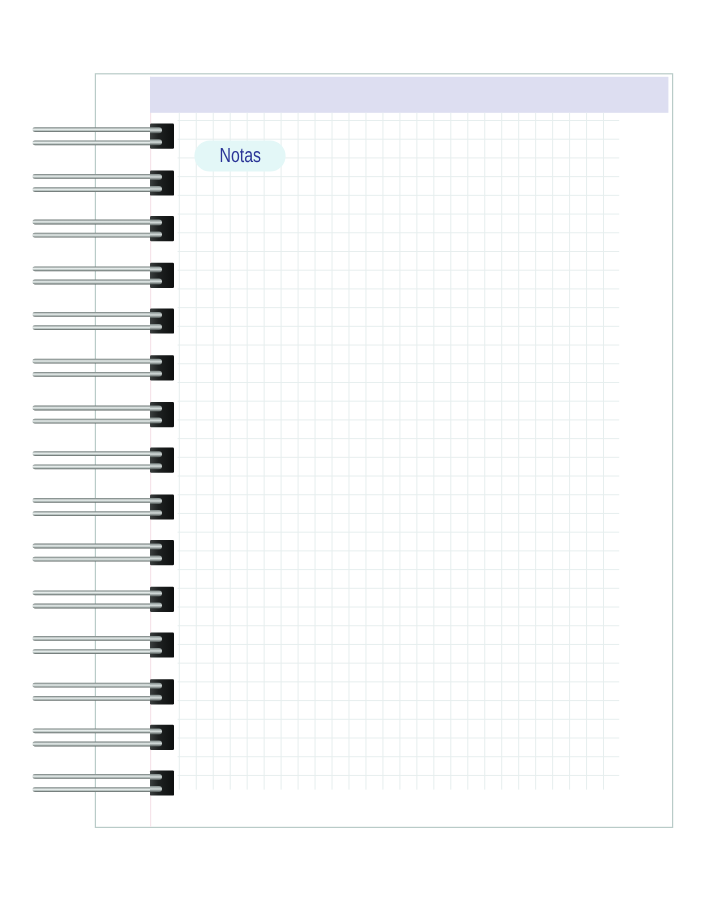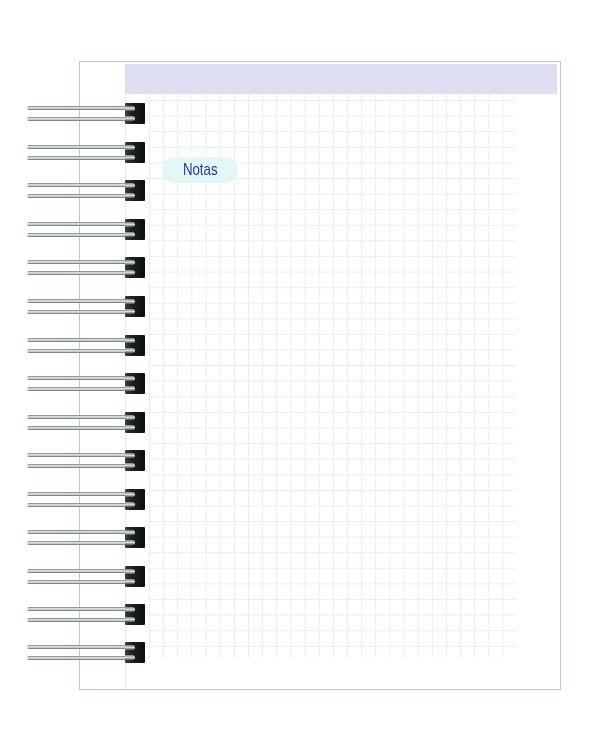--- a/index.html
+++ b/index.html
@@ -57,21 +57,20 @@
       position: absolute;
       left: 162px;
       top: 117px;
       width: 76px;
       height: 26px;
       border-radius: 13px;
       background: #e3f7f7;
       display: flex;
       align-items: center;
       justify-content: center;
-      margin-top: 40px;
     }
     .notes-label {
       font-family: "Liberation Sans", sans-serif;
       font-size: 17px;
       color: #2b3597;
       letter-spacing: 0px;
       transform: scaleX(0.78);
       display: inline-block;
     }
     .coil {

